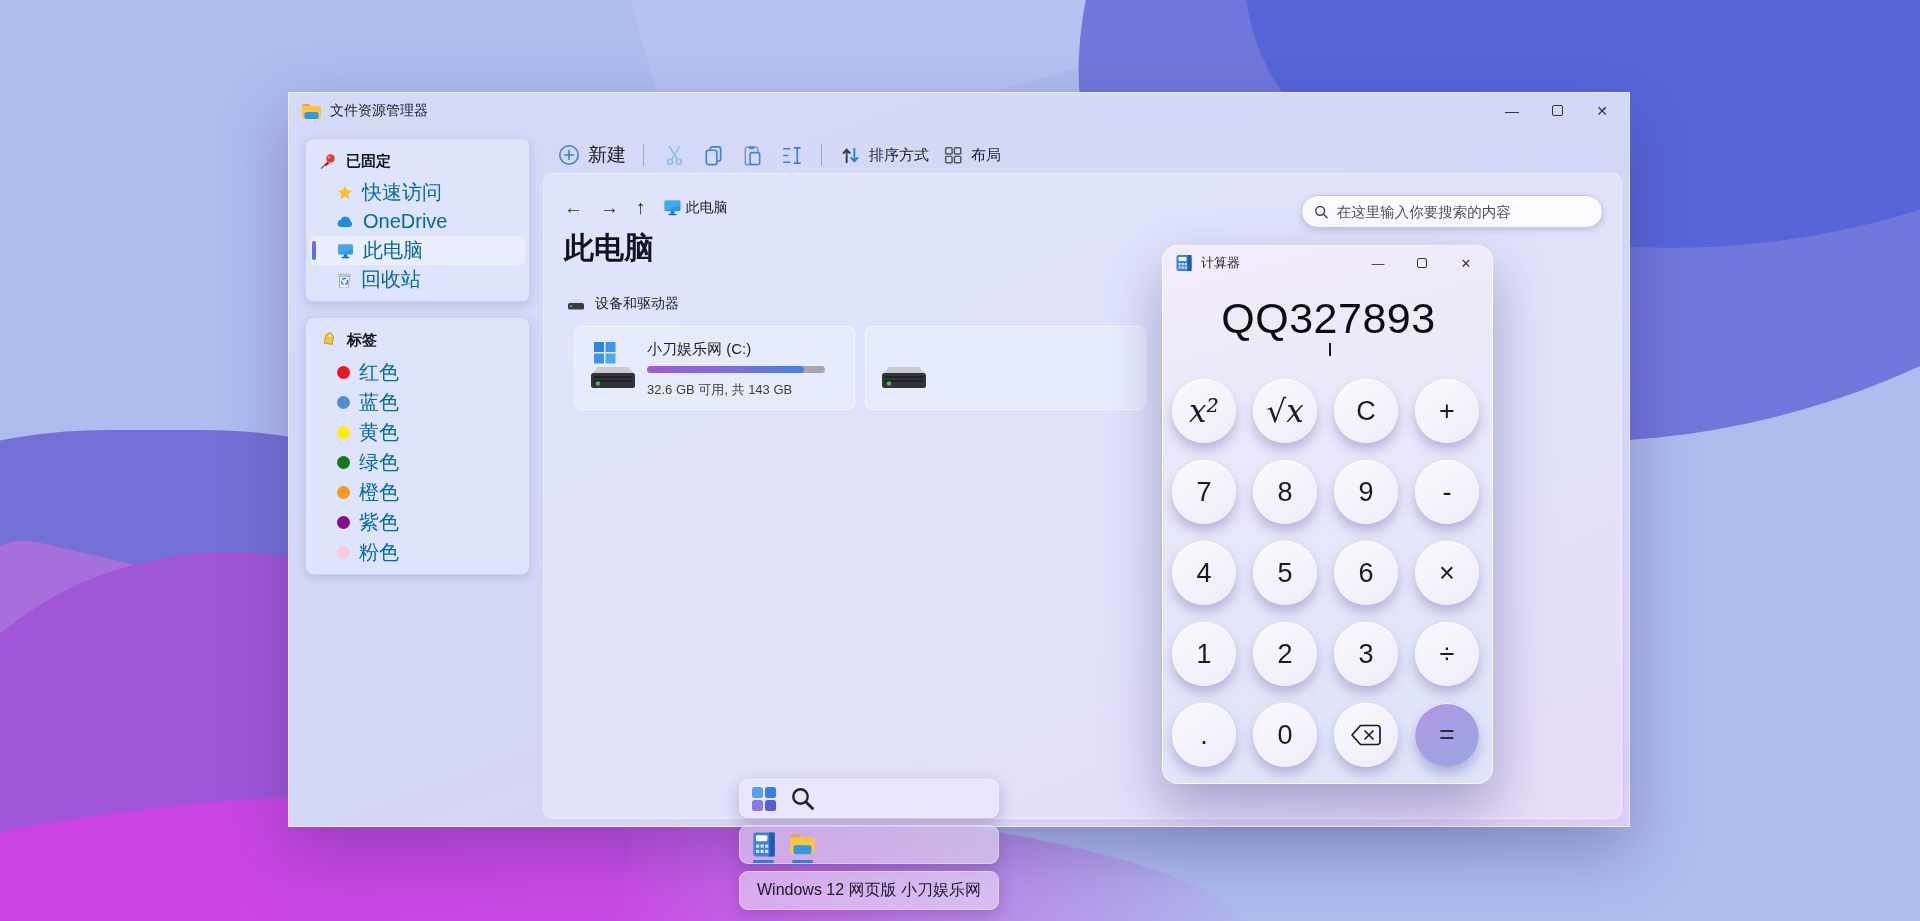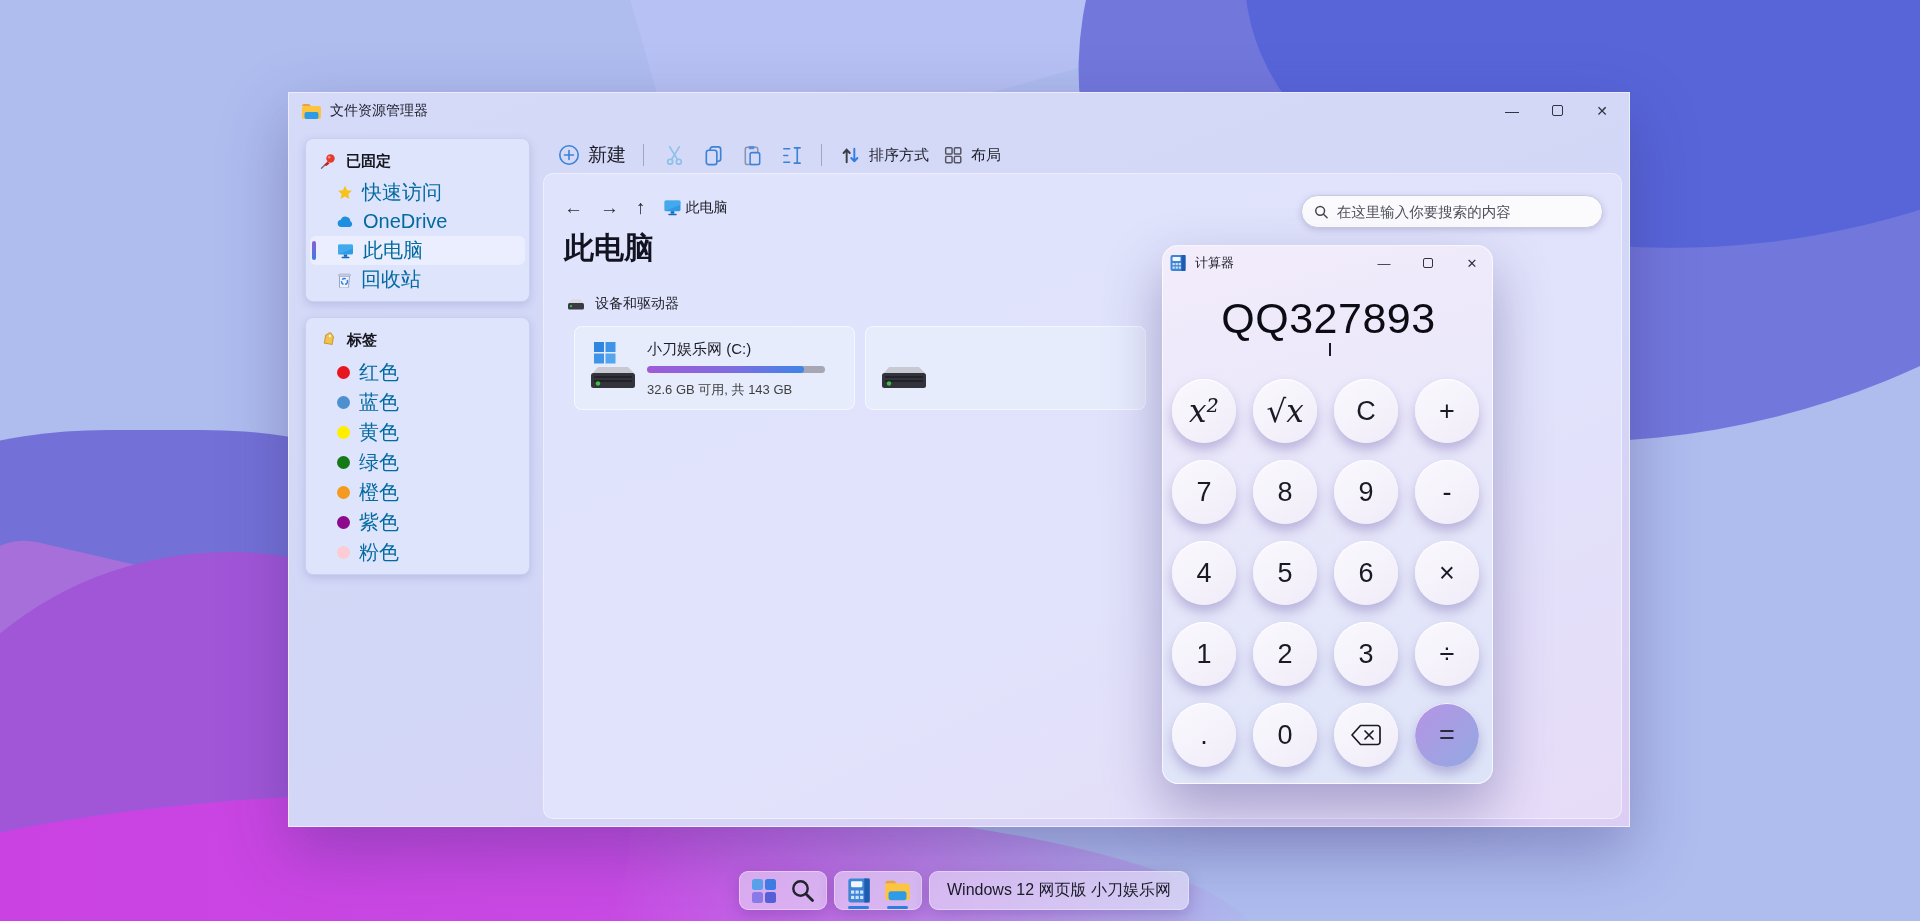--- a/index.html
+++ b/index.html
@@ -75,39 +75,39 @@
   .drive-body { flex:1; padding-top:2px; }
   .drive-name { font-size:15px; color:#1b1b26; margin-bottom:7px; }
   .drive-bar { width:178px; height:7px; border-radius:4px; background:#a7a7b4; overflow:hidden; margin-bottom:8px; }
   .drive-fill { height:100%; border-radius:4px; background:linear-gradient(90deg,#a05ad8 0%,#7e6ce0 55%,#3f84e8 100%); }
   .drive-info { font-size:13px; color:#404040; }
 
   
   .calc { left:1162px; top:245px; width:331px; height:539px; z-index:20; border-radius:16px;
           background:linear-gradient(165deg,#f3ecfb 0%,#e8e7fa 45%,#dde4f8 100%);
           box-shadow:0 24px 55px rgba(70,60,130,.4); border:1px solid rgba(255,255,255,.7); }
-  .calc-titlebar { position:absolute; left:0; top:0; right:0; height:34px; display:flex; align-items:center; padding:0 6px; }
+  .calc-titlebar { position:absolute; left:0; top:0; right:0; height:34px; display:flex; align-items:center; padding:0 12px; }
   .calc-title { font-size:13px; color:#1c1c28; margin-left:8px; }
   .calc-controls { margin-left:auto; display:flex; align-items:center; gap:16px; }
   .calc-controls .ctrl { font-size:13px; width:28px; }
   .calc-controls .ctrl-box { width:10px; height:10px; }
   .calc-display { position:absolute; right:8px; left:10px; top:48px; height:62px; display:flex; align-items:center; justify-content:flex-end;flex-direction:column; }
   .calc-display-text { font-size:43px; color:#0c0c14; letter-spacing:.5px; white-space:nowrap; }
   .calc-caret { width:2px; height:50px; background:#1a1a24; margin-left:2px; }
   .calc-grid { position:absolute; left:9px; top:133px; display:grid; grid-template-columns:repeat(4,64px); grid-auto-rows:64px;
                column-gap:17px; row-gap:17px; }
   .calc-btn { width:64px; height:64px; border-radius:50%; display:flex; align-items:center; justify-content:center;
               background:linear-gradient(145deg,#fbf9fe 0%,#efecf8 100%);
               box-shadow:0 7px 12px rgba(110,95,170,.38), inset 0 1px 0 rgba(255,255,255,.9);
               font-size:27px; color:#1a1a24; cursor:default; }
   .calc-btn.math { font-family:"DejaVu Serif",serif; font-style:italic; font-size:31px; }
   .calc-btn.accent { background:linear-gradient(135deg,#b694e4 0%,#93a9e2 100%); color:#2a2a3a; }
 
   
-  .taskbar { position:absolute; left:739px; bottom:11px; display:flex; gap:7px; z-index:30; }
+  .taskbar { position:absolute; left:739px; bottom:11px; display:flex; gap:7px; z-index:30;flex-direction:column; }
   .tb-pill { height:39px; border-radius:9px; background:rgba(240,234,252,.55);
              box-shadow:0 5px 16px rgba(80,40,120,.28), inset 0 0 0 1px rgba(255,255,255,.35);
              backdrop-filter:blur(10px); display:flex; align-items:center; padding:0 11px; gap:12px; }
   .tb-app { position:relative; width:27px; height:30px; display:flex; align-items:center; justify-content:center; }
   .tb-underline { position:absolute; bottom:-3px; left:3px; width:21px; height:3px; border-radius:2px; background:#2f7de0; }
   .tb-label { font-size:16px; color:#1a1a28; padding:0 7px; white-space:nowrap; }
 </style>
 </head>
 <body>
 

